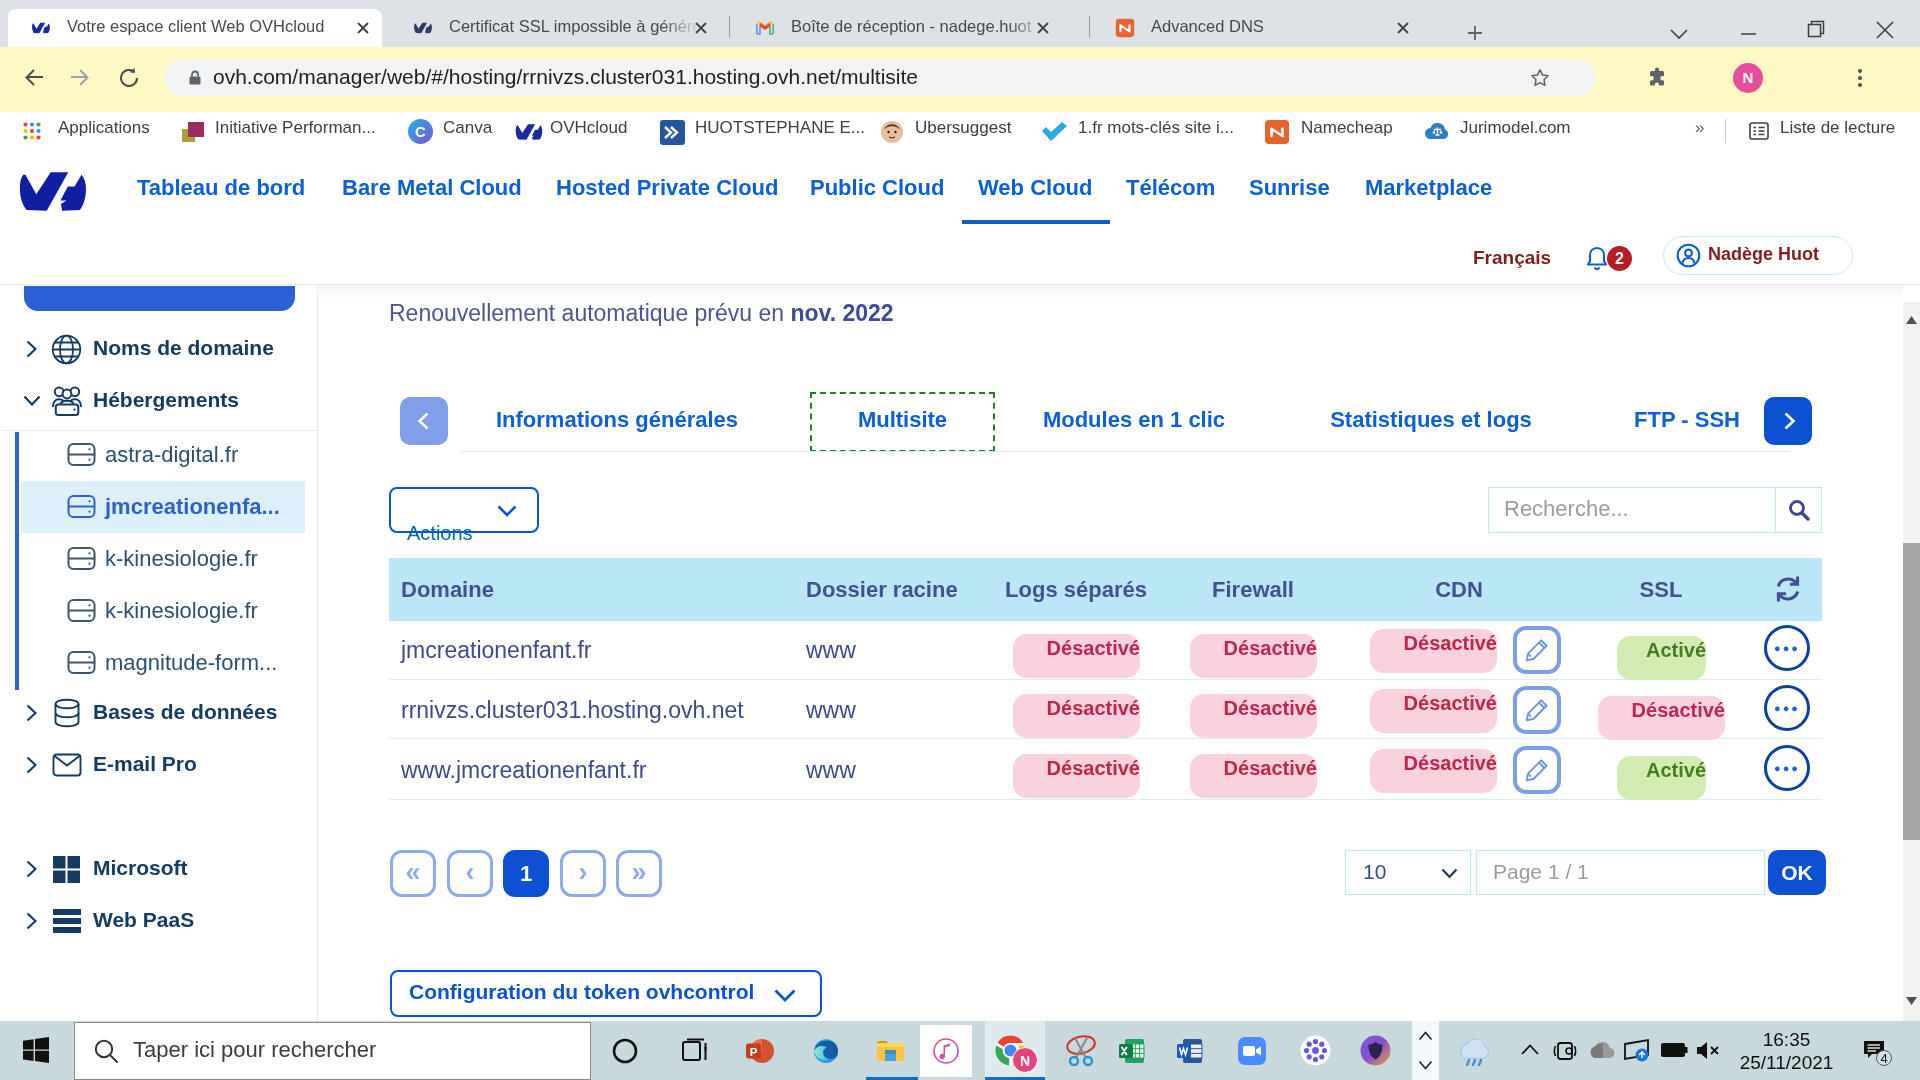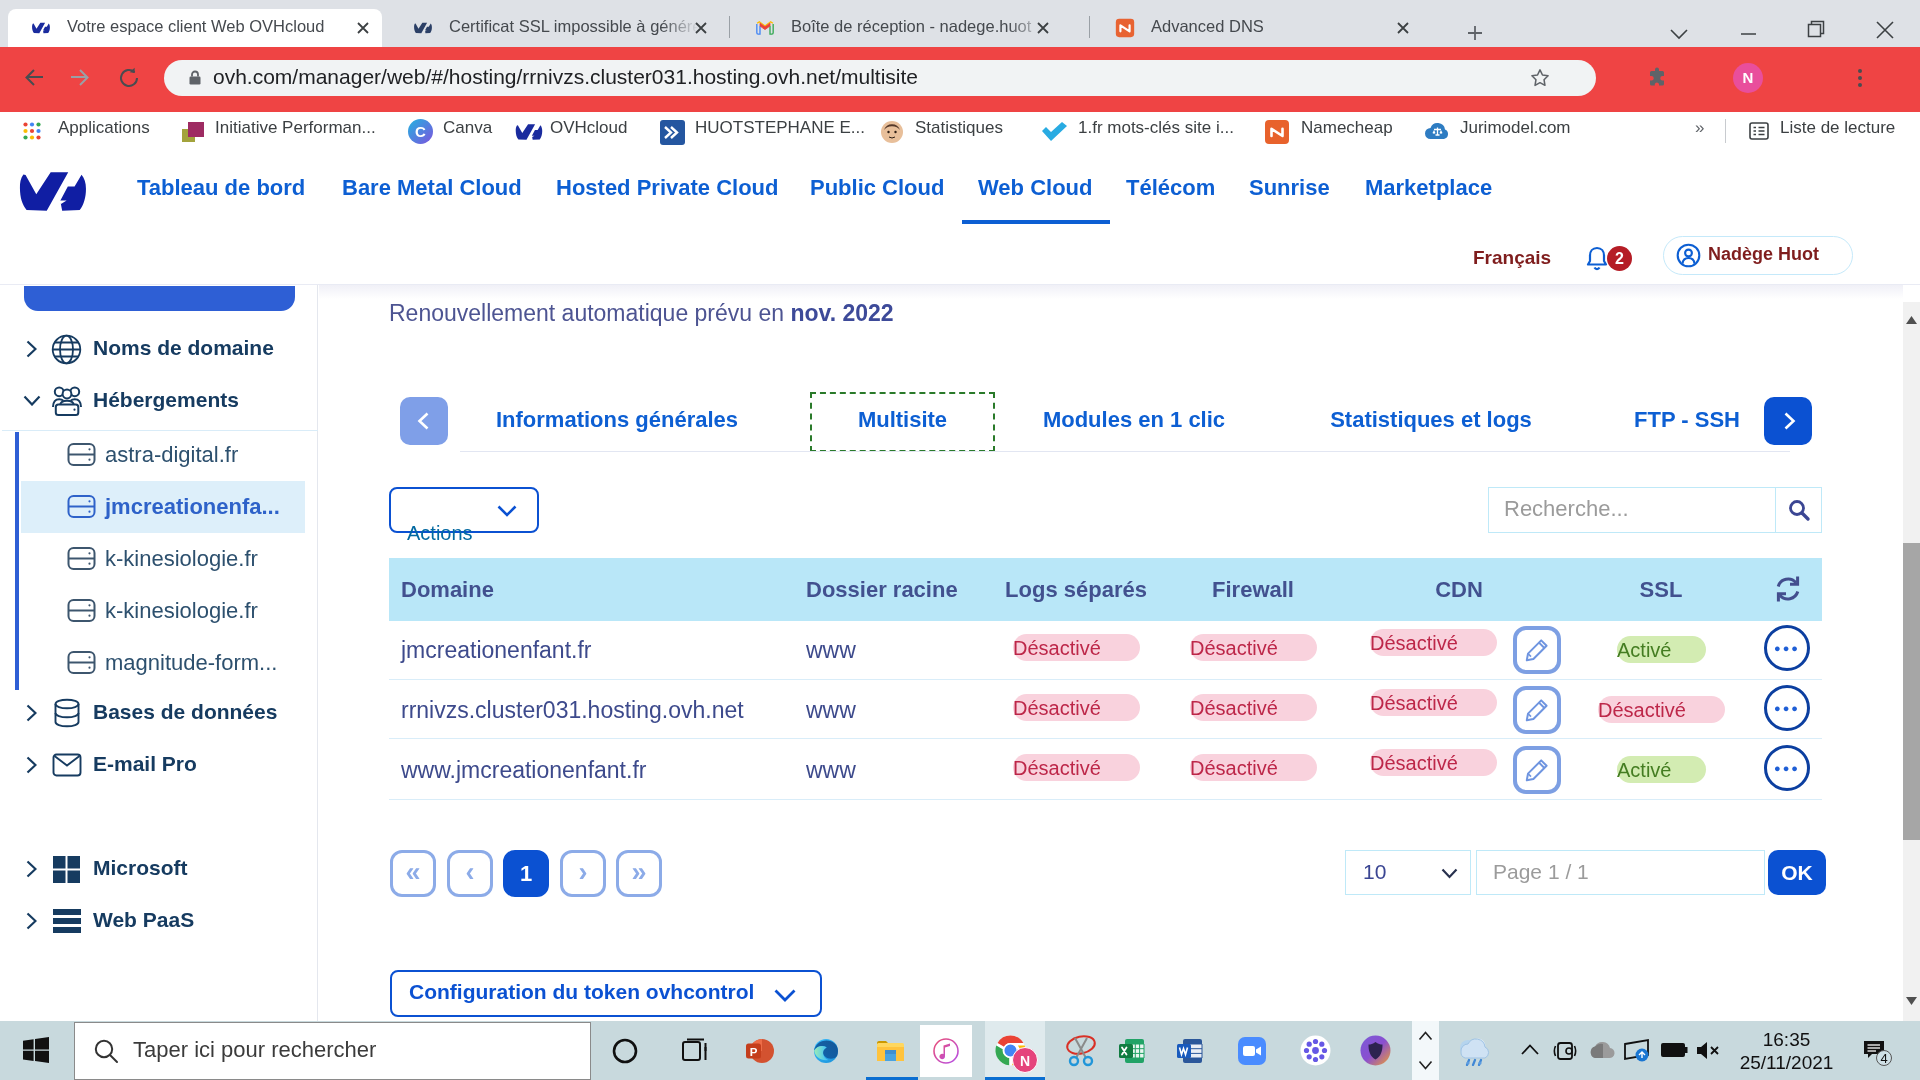--- a/index.html
+++ b/index.html
@@ -10,40 +10,40 @@
   
   #tabbar { left:0; top:0; width:1920px; height:47px; background:#dee1e6; }
   .tab { position:absolute; top:9px; height:38px; }
   .tab .title { position:absolute; left:59px; top:8px; font-size:16.5px; color:#45494e; white-space:nowrap; overflow:hidden; }
   .tab .fav { position:absolute; left:23px; top:9px; width:20px; height:20px; }
   .tab .x { position:absolute; right:10px; top:10px; width:18px; height:18px; }
   #tab1 { left:8px; width:374px; padding-left:0; background:#fff; border-radius:8px 8px 0 0; }
   .tabsep { position:absolute; top:16px; width:1px; height:22px; background:#9aa0a6; }
   .winctl { position:absolute; top:0; height:40px; }
 
-  #toolbar { left:0; top:47px; width:1920px; height:65px; background:#ef4444; }
+  #toolbar { left:0; top:47px; width:1920px; height:65px; background:#fef9c3; }
   #addrbar { position:absolute; left:164px; top:13px; width:1432px; height:36px; background:#f1f3f4; border-radius:18px; }
   #bookbar { left:0; top:112px; width:1920px; height:38px; background:#fff; }
   .bk { position:absolute; top:6px; font-size:17px; color:#3c4043; white-space:nowrap; }
 
   
   #ovhhead { left:0; top:150px; width:1920px; height:135px; background:#fff; border-bottom:1px solid #e9ebf4; }
   .nav { position:absolute; top:25px; font-size:22px; font-weight:bold; color:#0d5fd3; white-space:nowrap; }
   .nav2 { position:absolute; top:97px; font-size:19px; font-weight:bold; color:#7f1d1d; white-space:nowrap; }
 
   
   #sidebar { left:0; top:285px; width:318px; height:736px; background:#fff; border-right:1px solid #e4e7ee; }
   .side-item { position:absolute; left:0; width:318px; height:52px; }
   .side-item .txt { position:absolute; left:93px; top:13px; font-size:21px; font-weight:bold; color:#163b60; white-space:nowrap; }
   .sub-item { position:absolute; left:0; width:318px; height:52px; }
   .sub-item .txt { position:absolute; left:105px; top:13px; font-size:22px; color:#2d506e; white-space:nowrap; }
 
   
   #content { left:319px; top:285px; width:1584px; height:736px; background:#fff; }
-  .pill { position:absolute; height:27px; border-radius:14px; font-size:20px; font-weight:normal; text-align:left; line-height:28px; }
+  .pill { position:absolute; height:44px; border-radius:14px; font-size:20px; font-weight:bold; text-align:right; line-height:28px; }
   .pill.off { background:#f9d2dd; color:#bd2749; }
   .pill.on  { background:#d3ecb2; color:#447d21; }
   .pagebtn { position:absolute; width:46px; height:47px; border:3px solid #8cabe8; border-radius:12px; background:#fff; color:#8cabe8; font-size:27px; text-align:center; line-height:38px; font-weight:bold; }
   .thead { font-size:22px; font-weight:bold; color:#42518f; white-space:nowrap; }
   .tdom { font-size:23px; color:#3d4a8c; white-space:nowrap; }
   .trow { left:70px; width:1433px; border-bottom:1px solid #d9edf9; }
   .pencil { width:48px; height:48px; border:4px solid #7d9fe3; border-radius:13px; background:#fff; }
   .dots { width:46px; height:46px; border:3px solid #0c3fa0; border-radius:50%; background:#fff; }
   .dots::after { content:"●●●"; position:absolute; left:0; top:0; width:40px; height:40px; color:#1f5fd6; font-size:11px; letter-spacing:2px; text-align:center; line-height:40px; }
 
@@ -192,21 +192,21 @@
         <path d="M5 7 L11 12.5 L5 18 M11 7 L17 12.5 L11 18" stroke="#fff" stroke-width="2.4" fill="none"></path>
       </svg>
     <div class="bk" style="left:695px;">HUOTSTEPHANE E...</div>
     <svg class="abs" style="left:880px;top:8px;" width="24" height="24" viewBox="0 0 24 24">
         <circle cx="12" cy="12" r="11" fill="#e8bf9a"></circle>
         <path d="M4 10 A 8.5 8.5 0 0 1 20 10 A 9 7 0 0 0 4 10" fill="#55392a"></path>
         <circle cx="8.5" cy="12" r="1.2" fill="#2b1c12"></circle>
         <circle cx="15.5" cy="12" r="1.2" fill="#2b1c12"></circle>
         <path d="M9 17 Q12 19 15 17" stroke="#2b1c12" stroke-width="1" fill="none"></path>
       </svg>
-    <div class="bk" style="left:915px;">Statistiques</div>
+    <div class="bk" style="left:915px;">Ubersuggest</div>
     <svg class="abs" style="left:1041px;top:10px;" width="27" height="20" viewBox="0 0 27 20">
         <path d="M1 9 L5 5 L10 10 L21 0 L26 4 L10 19 Z" fill="#29abe2"></path>
       </svg>
     <div class="bk" style="left:1078px;">1.fr mots-clés site i...</div>
     <svg class="abs" style="left:1265px;top:8px;" width="24" height="24" viewBox="0 0 24 24">
         <rect width="24" height="24" rx="4" fill="#e8622c"></rect>
         <path d="M6.5 16 L6.5 8.8 L17.5 16 L17.5 8.8" stroke="#fff" stroke-width="2.6" fill="none" stroke-linecap="round" stroke-linejoin="round"></path>
       </svg>
     <div class="bk" style="left:1301px;">Namecheap</div>
     <svg class="abs" style="left:1424px;top:8px;" width="26" height="24" viewBox="0 0 26 24">

